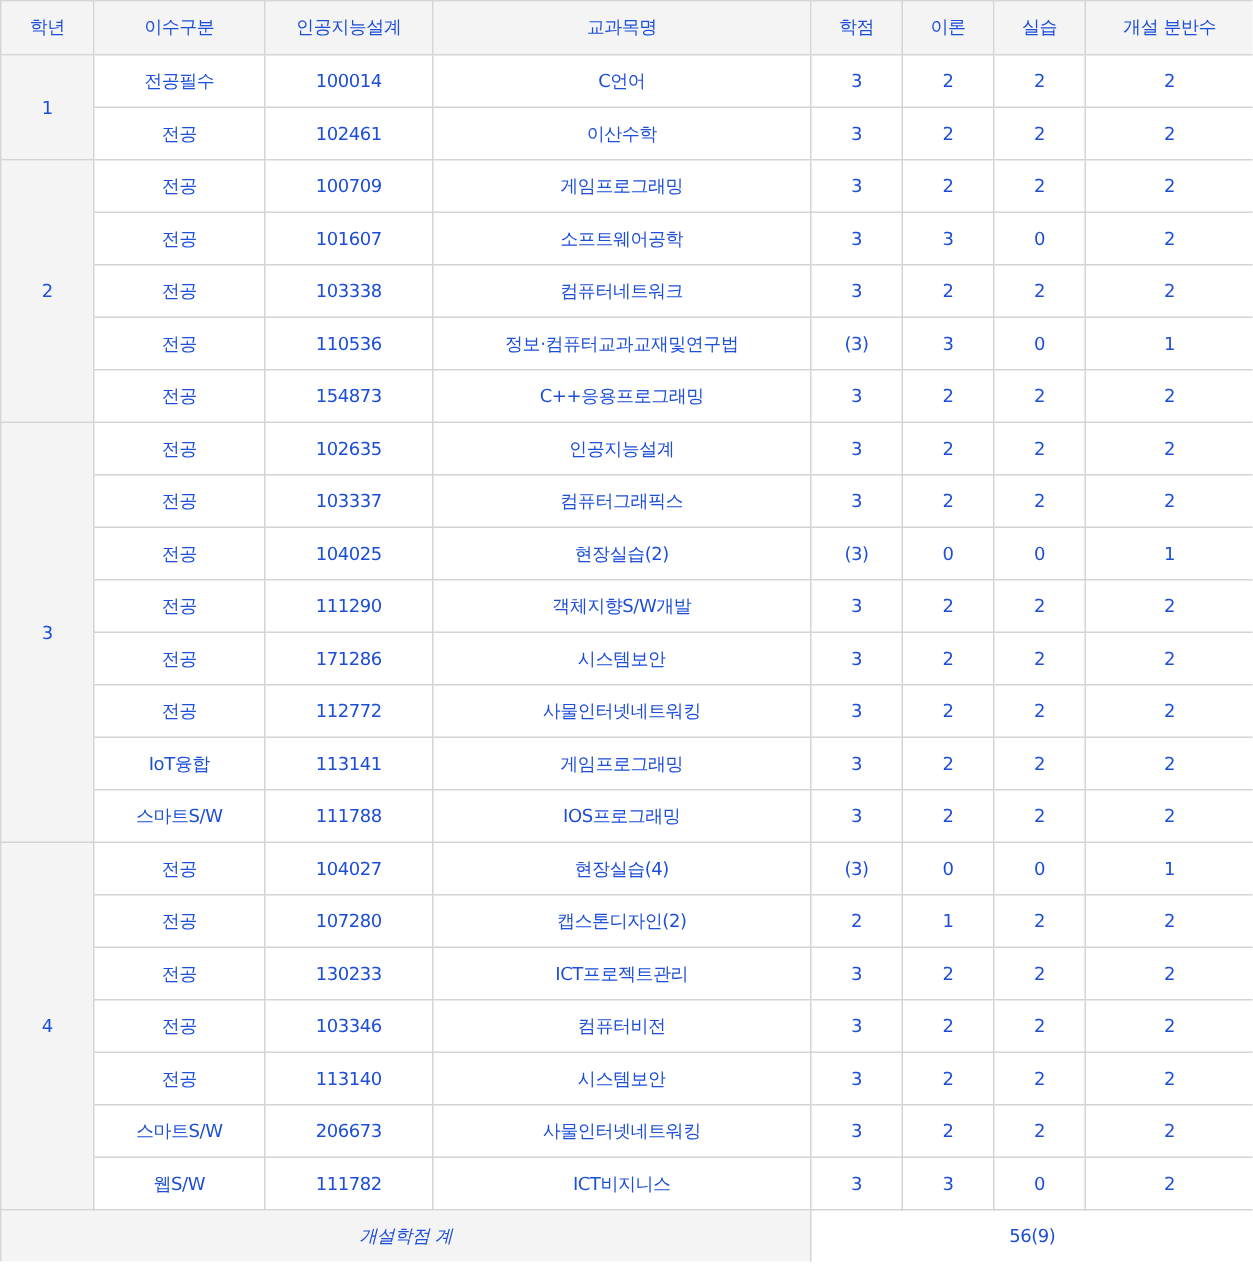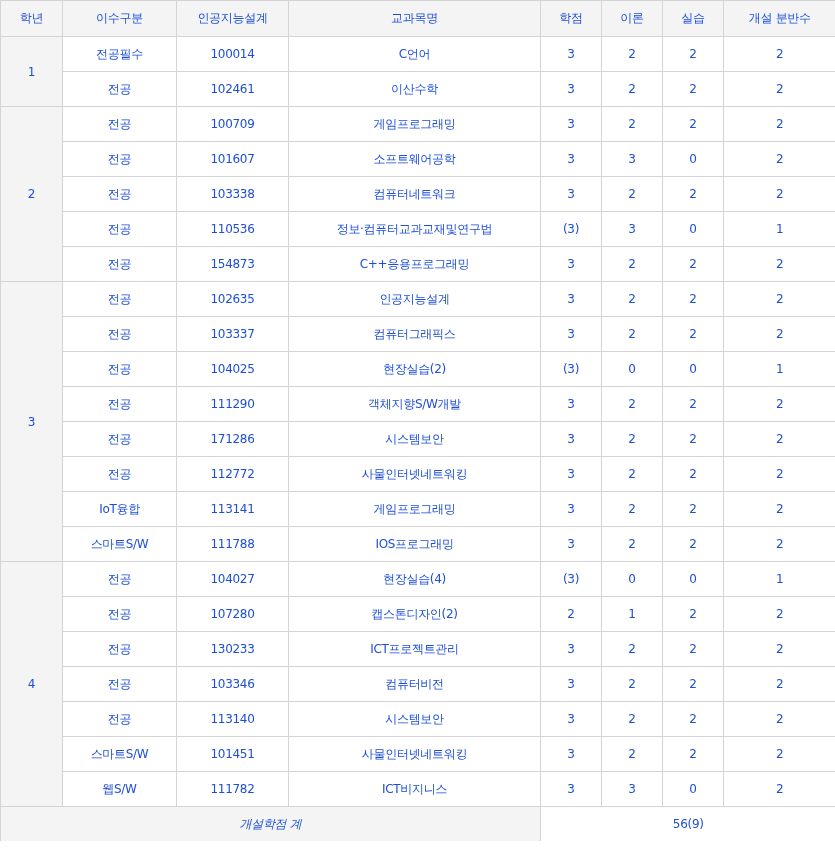--- a/index.html
+++ b/index.html
@@ -240,21 +240,21 @@
         <td>전공</td>
         <td>113140</td>
         <td>시스템보안</td>
         <td>3</td>
         <td>2</td>
         <td>2</td>
         <td>2</td>
       </tr>
       <tr>
         <td>스마트S/W</td>
-        <td>101451</td>
+        <td>206673</td>
         <td>사물인터넷네트워킹</td>
         <td>3</td>
         <td>2</td>
         <td>2</td>
         <td>2</td>
       </tr>
       <tr>
         <td>웹S/W</td>
         <td>111782</td>
         <td>ICT비지니스</td>

